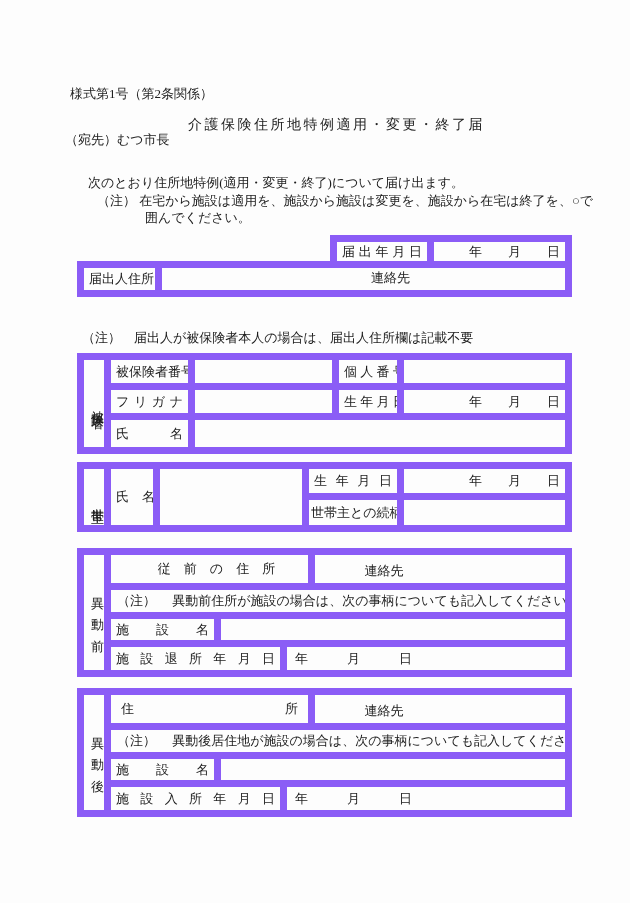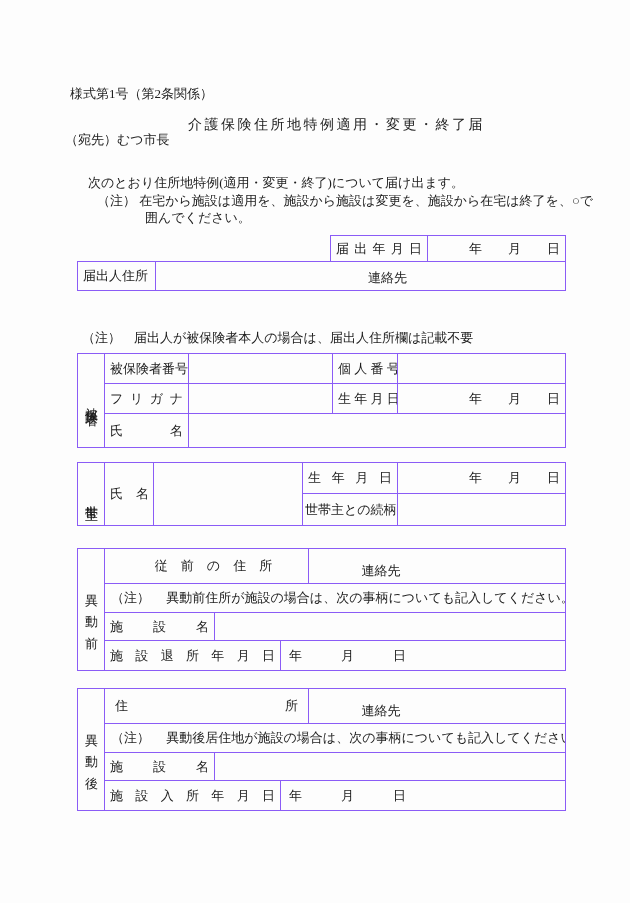--- a/index.html
+++ b/index.html
@@ -15,21 +15,21 @@
   .form-number { left:70px; top:87px; }
   .doc-title { left:188px; top:104px; font-size:14px; letter-spacing:2.5px;margin-top:12px; }
   .recipient { left:65px; top:133px; }
   .intro { left:88px; top:176px; }
   .note1a { left:97px; top:194px; }
   .note1b { left:114px; top:211px;margin-left:31px; }
   .note2 { left:82px; top:331px; }
 
   table { border-collapse:collapse; table-layout:fixed; position:absolute; left:77px; }
   td {
-    border:1px solid #8b5cf6;
+    border:7px solid #8b5cf6;
     font-size:13px; padding:0 5px;
     vertical-align:middle; overflow:hidden;
     white-space:nowrap;
   }
   .t1 { top:235px; width:488px; }
   .t2 { top:353px; width:488px;padding-left:12px; }
   .t3 { top:462px; width:488px; }
   .t4 { top:548px; width:488px; }
   .t5 { top:688px; width:488px; }
   tr.h26{height:26px} tr.h37{height:37px} tr.h29{height:29px}

